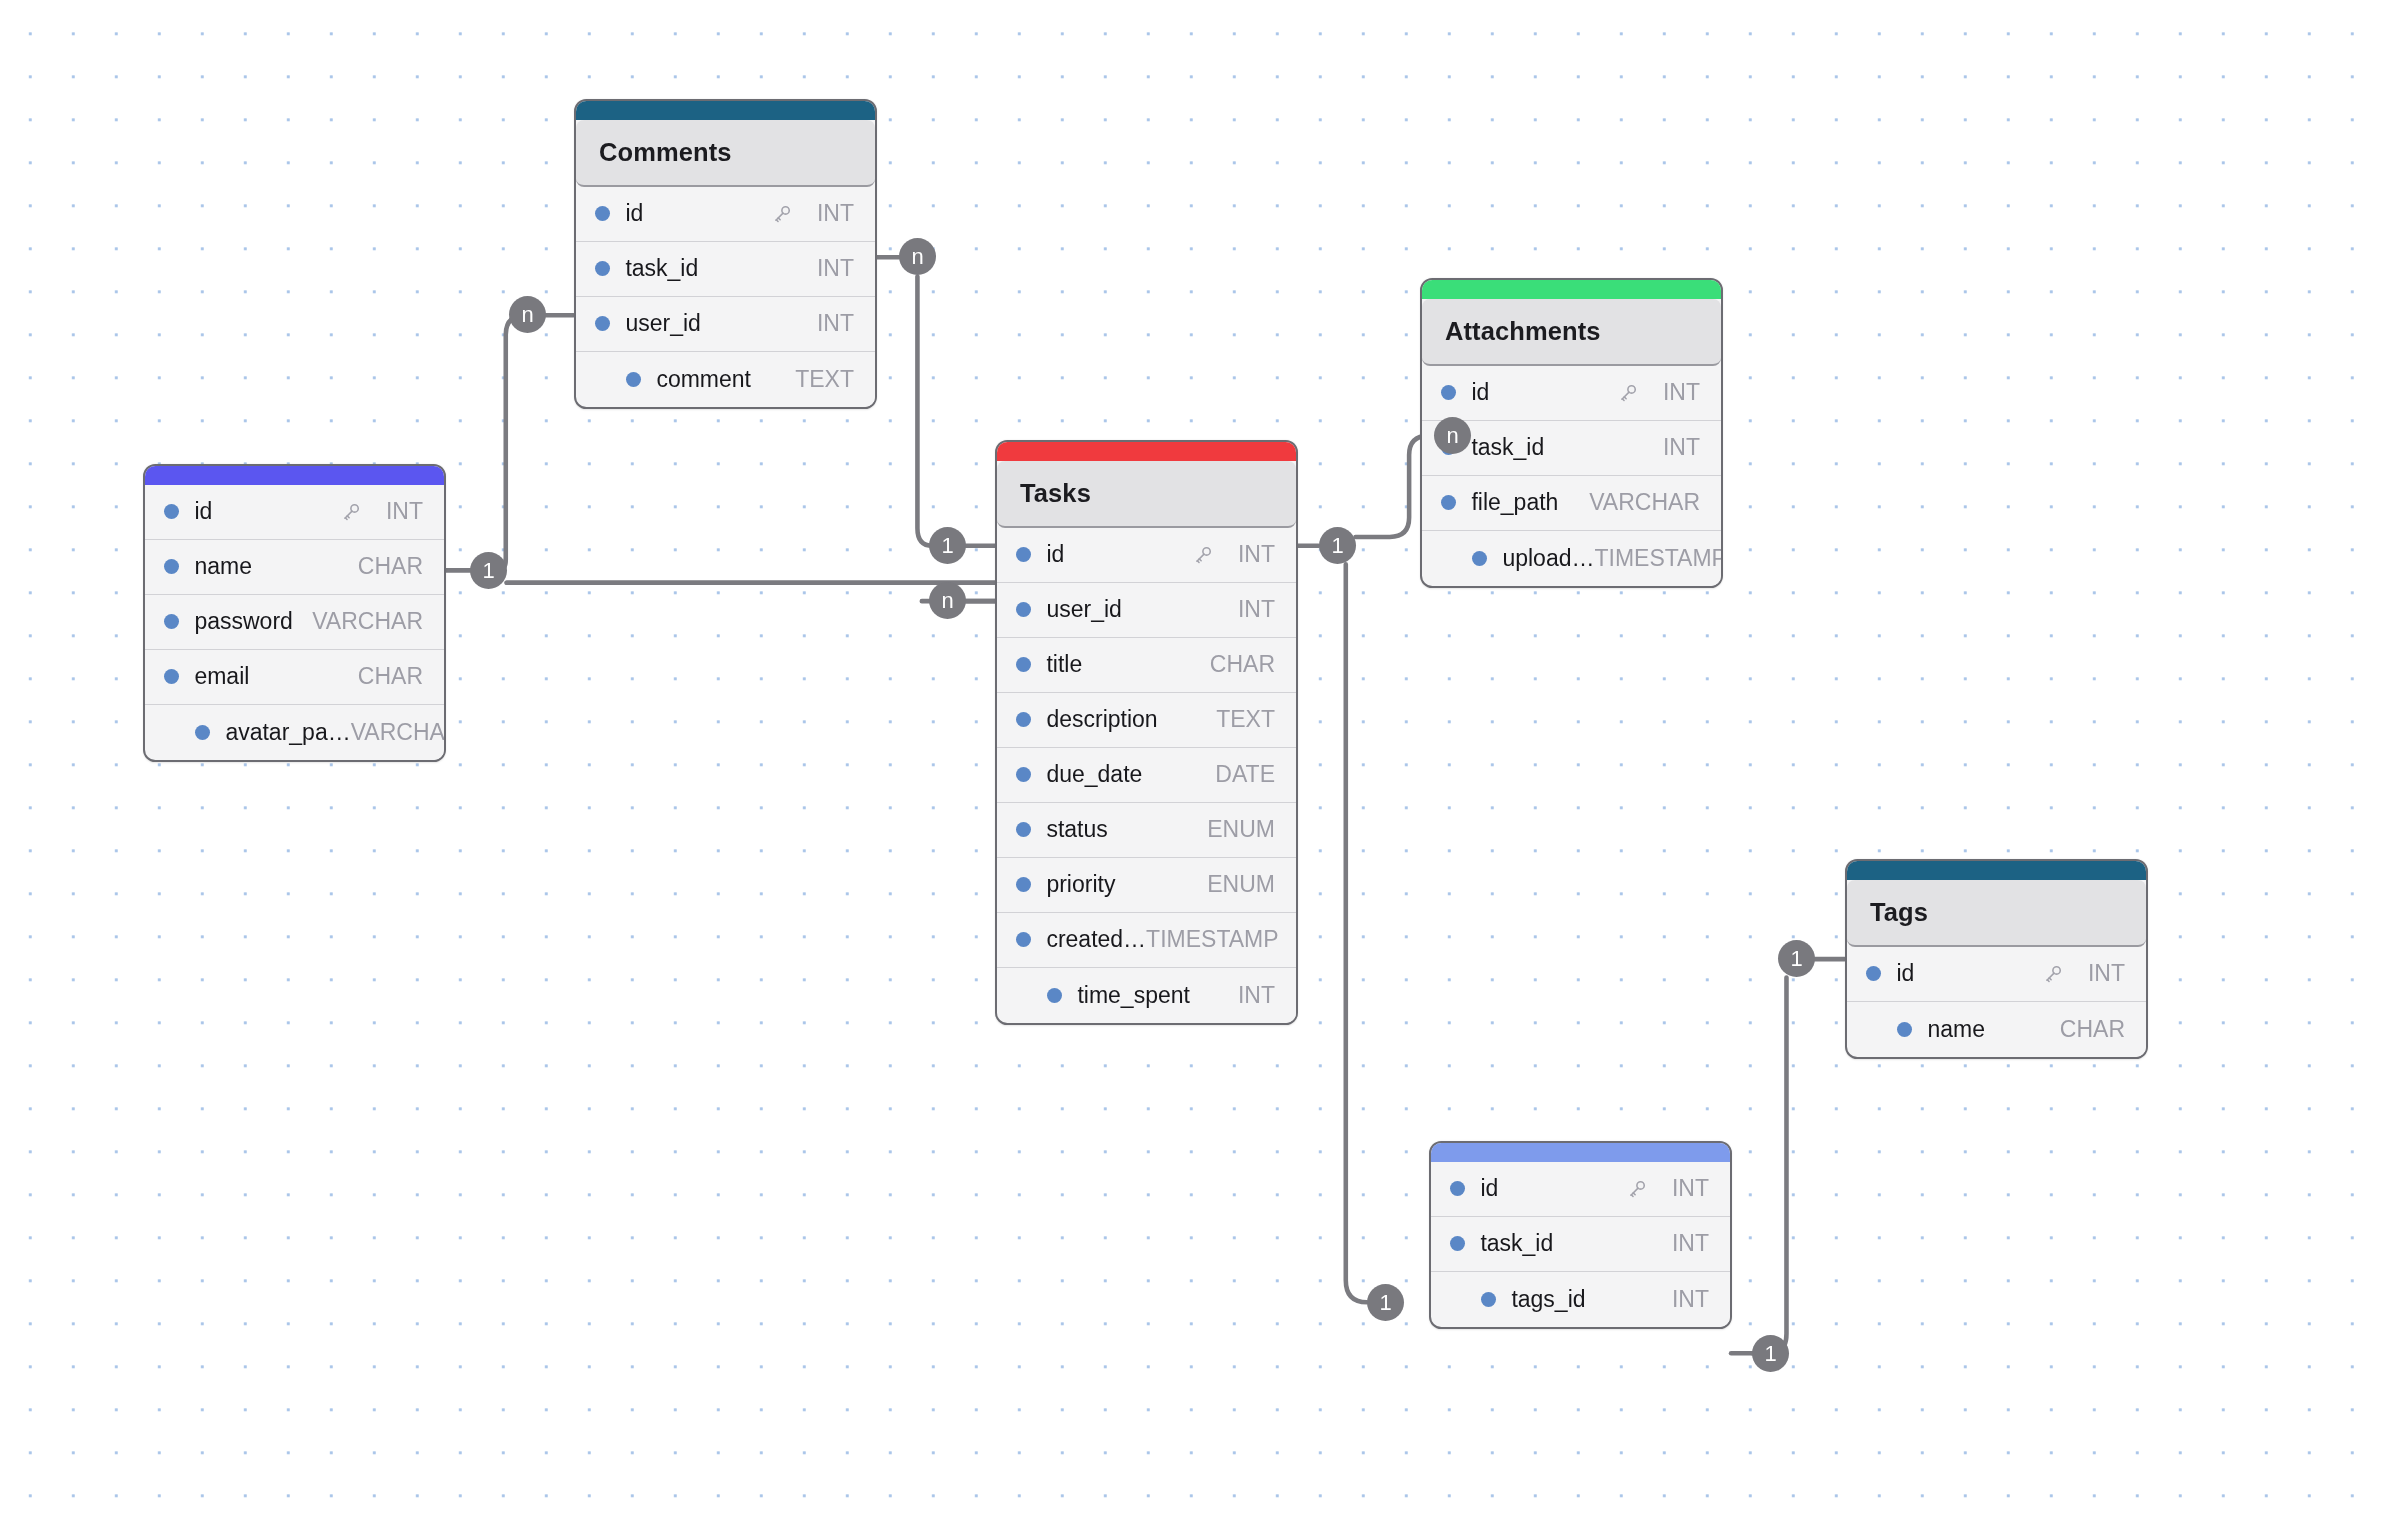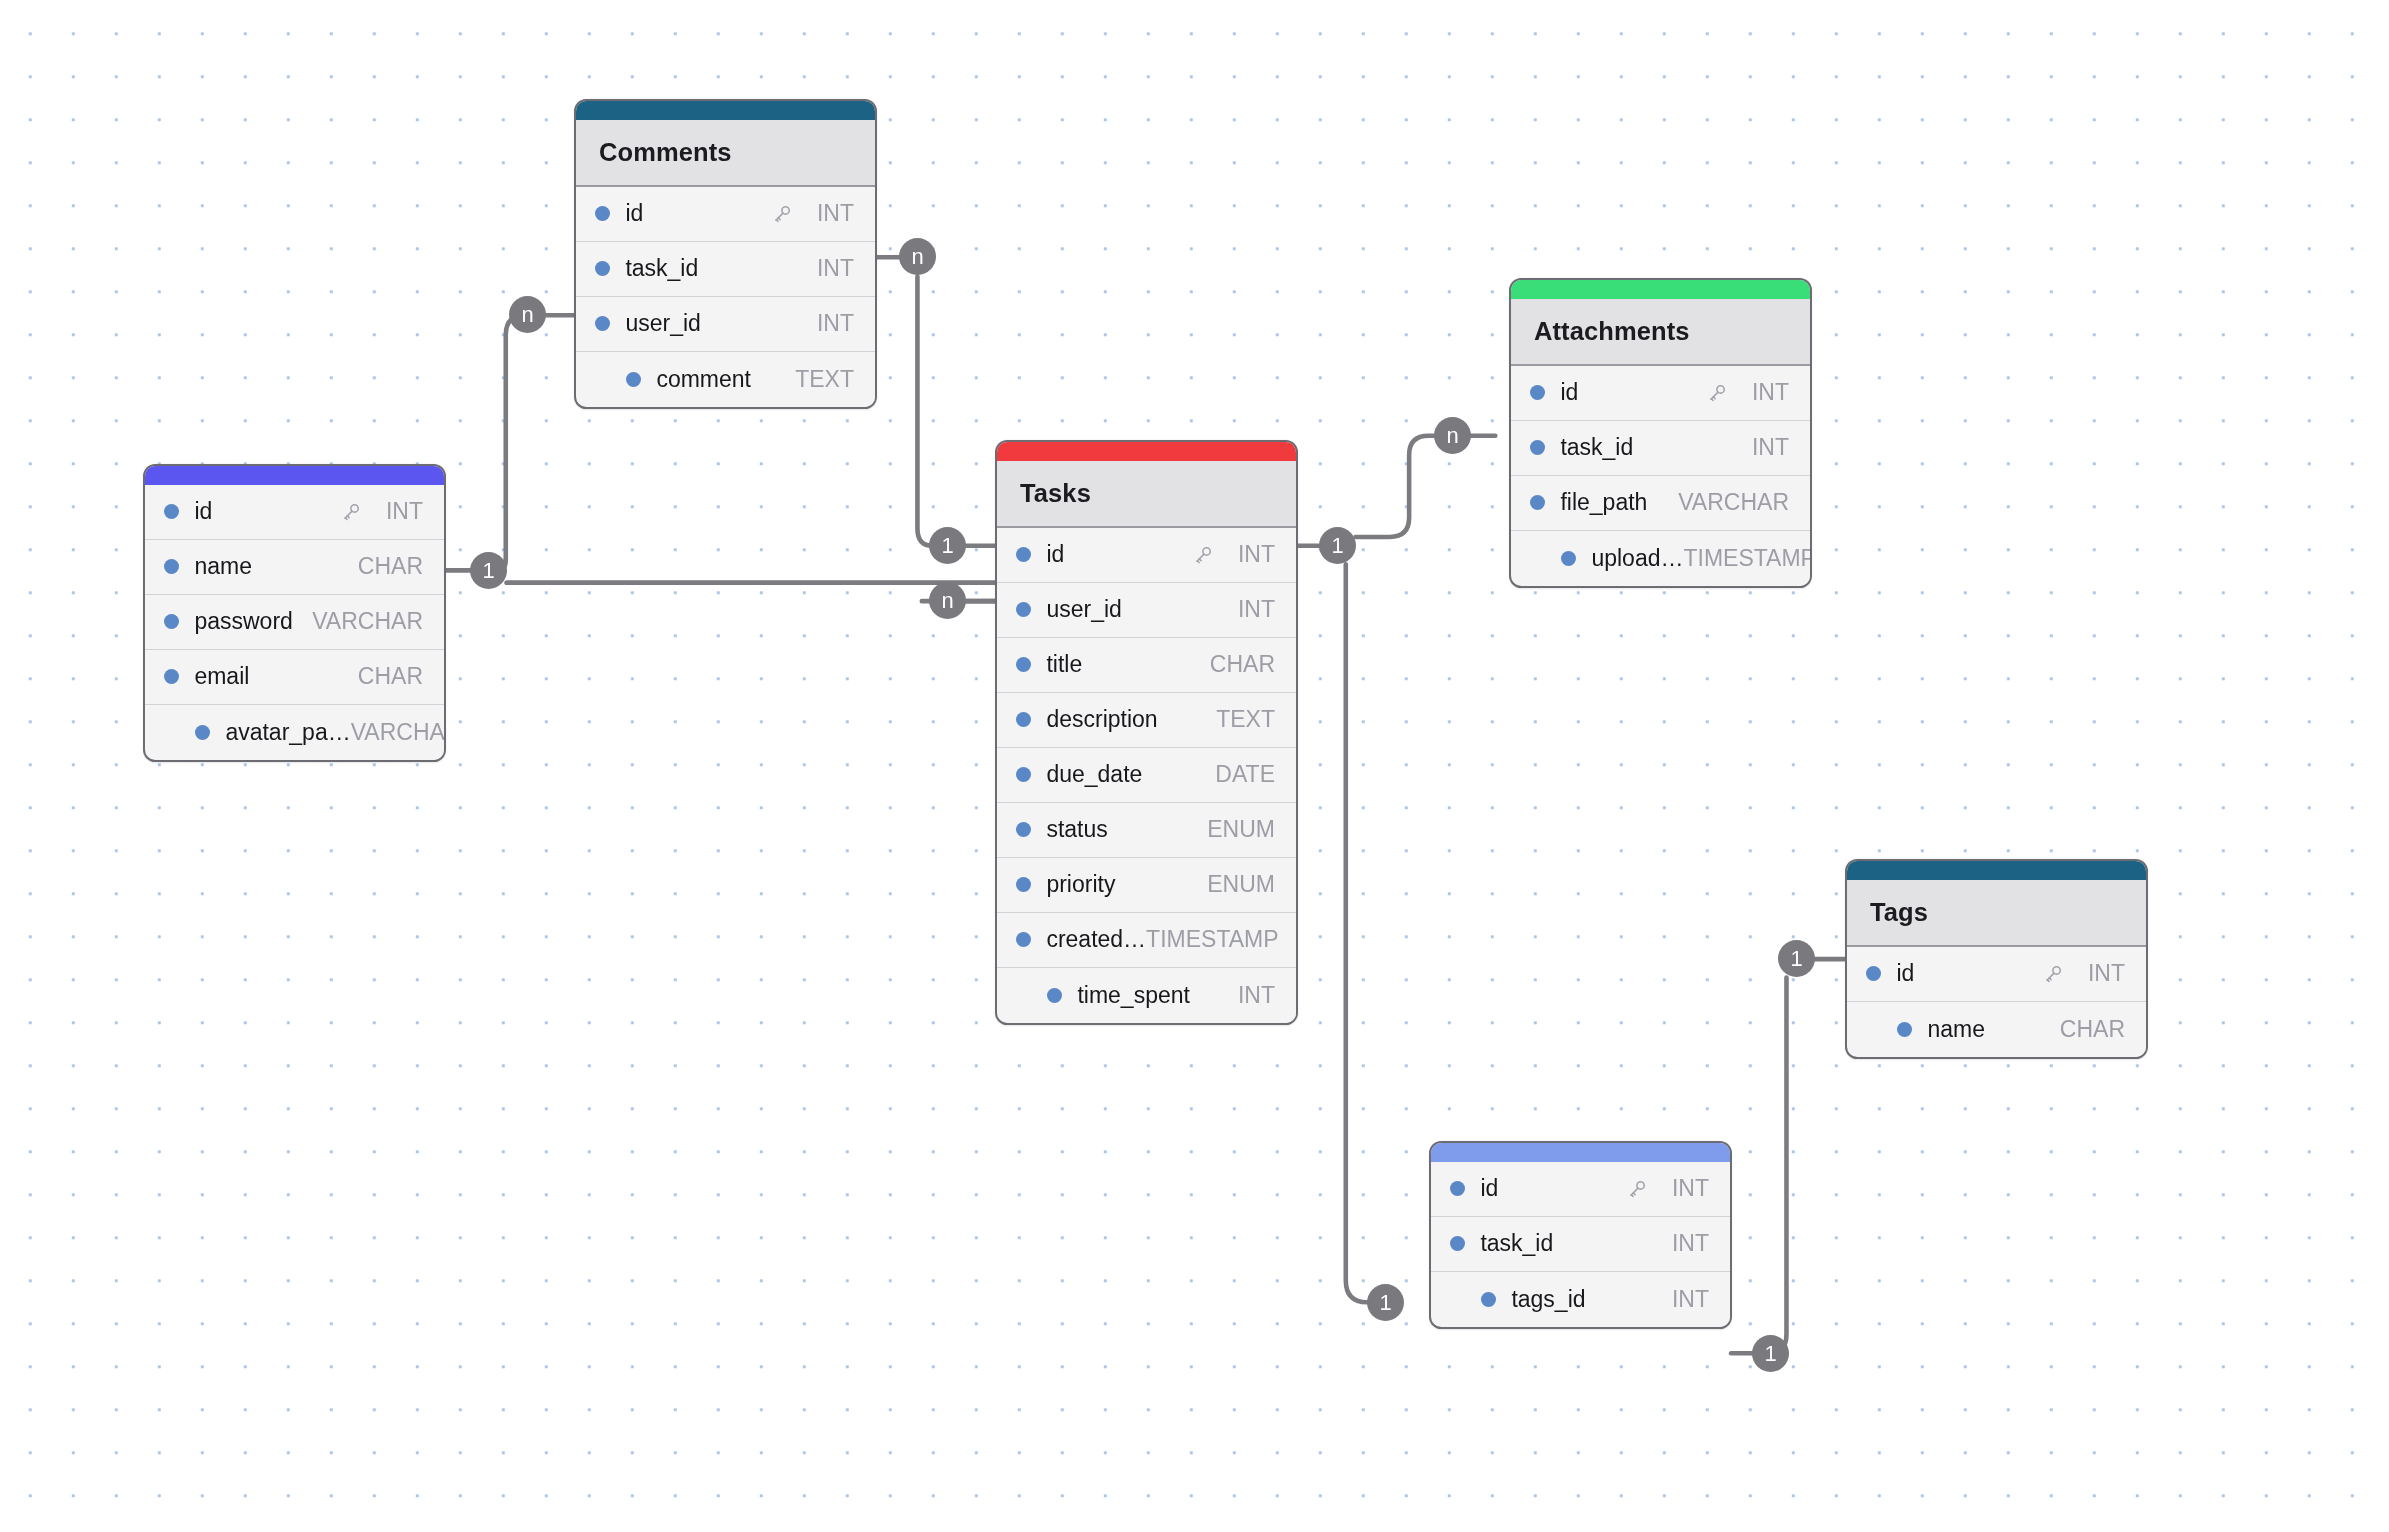--- a/index.html
+++ b/index.html
@@ -45,20 +45,21 @@
     height: 18.5px;
     width: 100%;
   }
   .table-title-wrap {
     background: #e2e2e4;
     height: 67px;
     display: flex;
     align-items: center;
     padding: 0 0 0 23px;
     border-bottom: 2.1px solid #9a9aa0;
+    border-radius: 8px;
   }
   .table-title {
     font-size: 25.5px;
     font-weight: bold;
     color: #1c1c20;
     letter-spacing: 0.1px;
   }
   .field-row {
     height: 55px;
     display: flex;
@@ -299,21 +300,21 @@
           </span>
         </div>
         <div class="field-row">
           <span class="field-dot"></span>
           <span class="field-name">time_spent</span>
           <span class="field-right">
             <span class="field-type">INT</span>
           </span>
         </div>
       </div>
-      <div class="table-card" style="left: 1509px; top: 278px; width: 303px;">
+      <div class="table-card" style="left: 1420px; top: 278px; width: 303px;">
         <div class="accent-bar" style="background: rgb(58, 222, 121);"></div>
         <div class="table-title-wrap">
           <div class="table-title">Attachments</div>
         </div>
         <div class="field-row">
           <span class="field-dot"></span>
           <span class="field-name">id</span>
           <span class="field-right">
             <svg class="key-icon" viewBox="0 0 24 24" fill="none" stroke="#a3a3ac" stroke-width="1.8" stroke-linecap="round" stroke-linejoin="round">
               <circle cx="15.5" cy="8.5" r="4.2"></circle>

